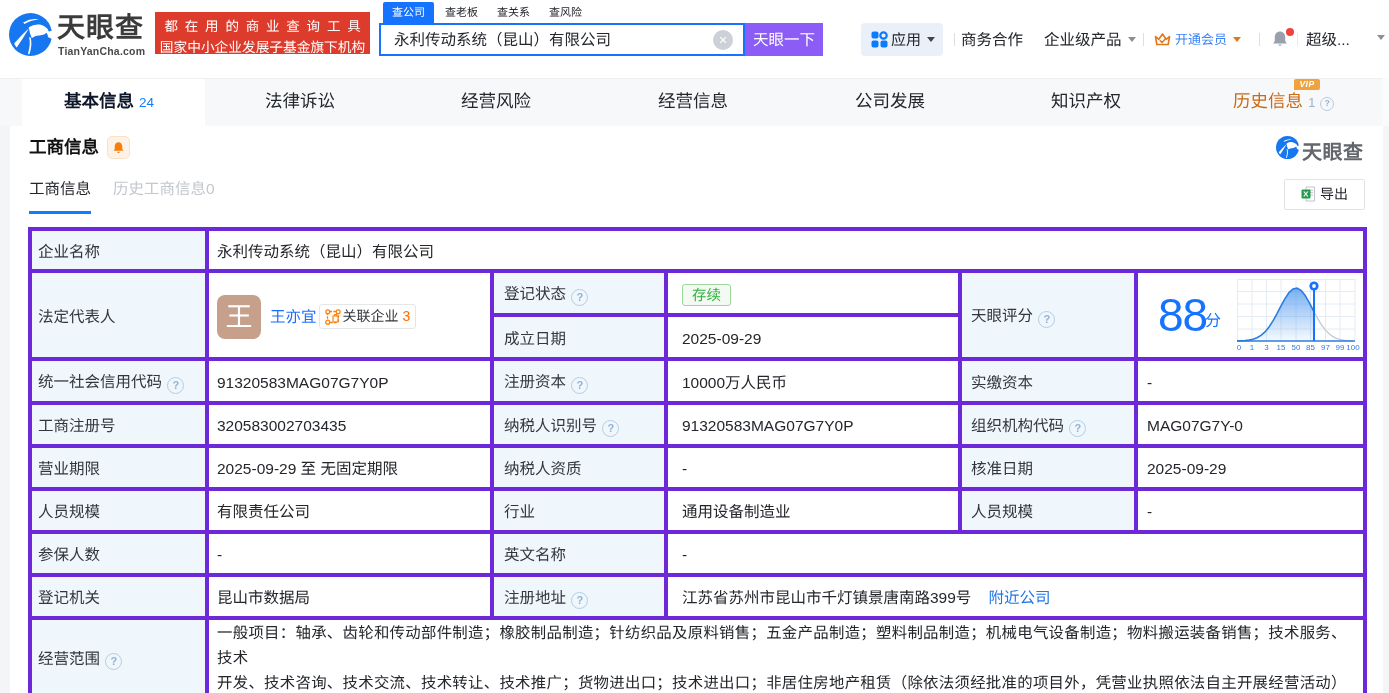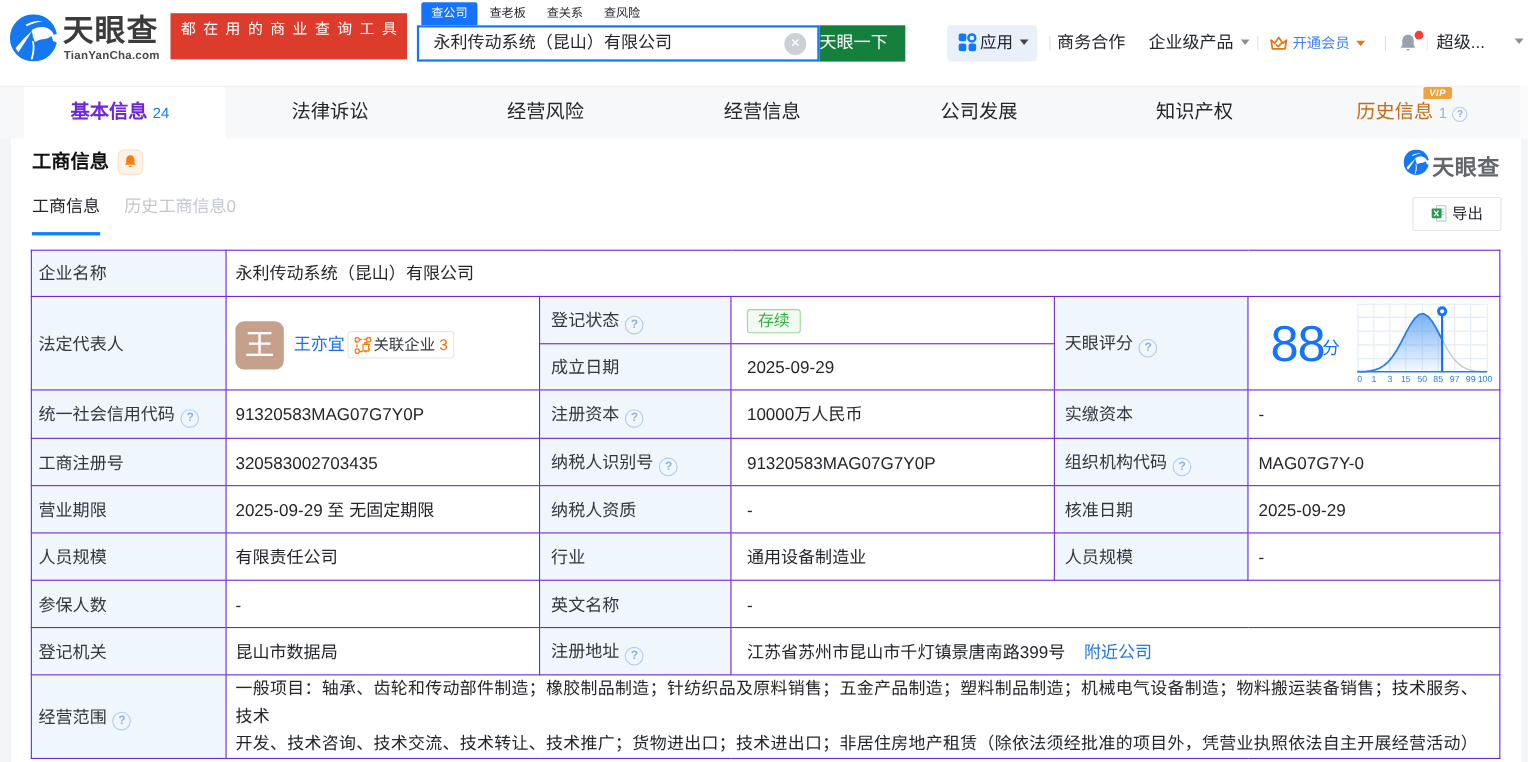--- a/index.html
+++ b/index.html
@@ -16,39 +16,39 @@
 #redbox { position:absolute; left:155px; top:12px; width:215px; height:42px; background:#dd3b2b; color:#fff; text-align:center; }
 #redbox .l1 { font-size:13.5px; letter-spacing:6.8px; margin-top:3px; padding-left:7px;}
 #redbox .l2 { font-size:13.7px; letter-spacing:0px; margin-top:1px;}
 
 
 #stabs { position:absolute; left:383px; top:2px; height:21px; white-space:nowrap;}
 .stab { display:inline-block; font-size:11px; color:#23262b; line-height:21px; vertical-align:top; margin-right:19px;}
 .stab.on { background:#1673ff; color:#fff; border-radius:2px 2px 0 0; padding:0 9px; margin-right:11px;}
 #sbox { position:absolute; left:379px; top:23px; width:366px; height:33px; border:2px solid #1673ff; background:#fff; font-size:15.5px; color:#23262b; line-height:29px; padding-left:13px; }
 #sclear { position:absolute; left:713px; top:30px; width:20px; height:20px; border-radius:50%; background:#ccd0d7; color:#fff; font-size:11px; text-align:center; line-height:20px;}
-#sbtn { position:absolute; left:745px; top:23px; width:78px; height:33px; background:#15803d; color:#fff; font-size:15.5px; line-height:33px; }
+#sbtn { position:absolute; left:745px; top:23px; width:78px; height:33px; background:#8b5cf6; color:#fff; font-size:15.5px; text-align:center; line-height:33px; }
 
 
 #appbox { position:absolute; left:861px; top:23px; width:82px; height:33px; background:#e9f0fa; border-radius:4px; font-size:15px; color:#23262b; line-height:33px;}
 #appbox svg { vertical-align:-3px; margin-left:10px; margin-right:3px;}
 .hsep { position:absolute; top:33px; width:1px; height:13px; background:#dcdfe3; }
 .hitem { position:absolute; top:31px; font-size:15.5px; color:#23262b; line-height:18px; white-space:nowrap;}
 .caret { display:inline-block; width:0; height:0; border-left:4.5px solid transparent; border-right:4.5px solid transparent; border-top:5.5px solid #444; vertical-align:middle; margin-left:6px; margin-top:-3px;}
 #vipitem { color:#3b82f6; font-weight:normal; font-size:13px;}
 #vipitem .caret { border-top-color:#e2761a; }
 #vipitem svg { vertical-align:-2.5px; margin-right:4px;}
 #bell-wrap { position:absolute; left:1271px; top:30px;}
 #belldot { position:absolute; left:1286px; top:28px; width:8px; height:8px; border-radius:50%; background:#f4403c; }
 
 
 #tabbar { position:absolute; left:0; top:78px; width:1382px; height:48px; background:#f7f8fa; border-top:1px solid #efefef;}
 .mtab { position:absolute; top:0; height:48px; line-height:44px; font-size:17.5px; color:#23262b; text-align:center; }
 #mtab-active { position:absolute; left:22px; top:0; width:183px; height:48px; background:#fff; text-align:center; line-height:44px; padding-right:9px;}
-#mtab-active b { color:#6d28d9; font-size:17.5px; font-weight:bold; }
+#mtab-active b { color:#0f172a; font-size:17.5px; font-weight:bold; }
 #mtab-active span { color:#0f7dff; font-size:13.5px; }
 #mtab-hist { color:#c96a14; }
 #mtab-hist .n1 { color:#9eb2cc; font-size:13.5px; }
 #vipbadge { position:absolute; left:1294px; top:79px; width:26px; height:11px; background:#f0a23c; border-radius:2px 2px 2px 0; color:#fff; font-size:8.5px; font-weight:bold; font-style:italic; line-height:11px; text-align:center; letter-spacing:0.5px;}
 .qmark { display:inline-block; width:17px; height:17px; border:1.5px solid #b5cce4; border-radius:50%; color:#93b3d6; font-size:11px; line-height:14px; text-align:center; vertical-align:-1.5px; font-weight:bold;}
 .qmark.sm { width:14px; height:14px; font-size:9px; line-height:11px; vertical-align:1px; border-width:1.5px;}
 
 
 #bodybg { position:absolute; left:0; top:126px; width:1389px; height:567px; background:#f4f5f7; }
 #card { position:absolute; left:10px; top:0px; width:1373px; height:567px; background:#fff;}
@@ -59,21 +59,21 @@
 #rlogo-text { position:absolute; left:1292px; top:10px; font-size:20px; font-weight:bold; color:#63676c; letter-spacing:0.5px;}
 #exportbtn { position:absolute; left:1274px; top:53px; width:81px; height:31px; border:1px solid #e3e3e3; border-radius:2px; background:#fff; font-size:14px; color:#23262b; text-align:center; line-height:29px;}
 #exportbtn svg { vertical-align:-3px; margin-right:4px;}
 #subtabs { position:absolute; left:19px; top:53.5px; }
 .subtab { display:inline-block; font-size:15.5px; line-height:18px; margin-right:22px; padding-bottom:13px; color:#23262b;}
 .subtab.on { border-bottom:3px solid #0f7dff; }
 .subtab.off { color:#c3c7ce; }
 
 
 #tbl { position:absolute; left:18px; top:101px; border-collapse:collapse; table-layout:fixed; width:1335px; }
-#tbl td { border:1px solid #6d28d9; font-size:15.5px; color:#23262b; padding:3px 8px 0 8px; vertical-align:middle; line-height:1.4;margin-left:13px;}
+#tbl td { border:4px solid #6d28d9; font-size:15.5px; color:#23262b; padding:3px 8px 0 8px; vertical-align:middle; line-height:1.4;margin-left:13px;}
 #tbl td.lb { background:#eff6fc; color:#33373d; }
 #tbl td.lb .qmark { margin-left:1px;}
 td.c1 { padding-left:6px !important; }
 td.c2 { padding-left:8px !important; }
 td.c3 { padding-left:10px !important; }
 td.c4 { padding-left:14px !important; }
 td.c5 { padding-left:9px !important; }
 td.c6 { padding-left:9px !important; }
 .green-tag { display:inline-block; height:22px; line-height:20px; padding:0 9px; color:#31b040; background:#f2faf1; border:1px solid #9fd79a; border-radius:3px; font-size:14.5px; }
 .blue { color:#2376e5; }
@@ -98,20 +98,21 @@
       <path d="M46,33 Q58,25 72,27 Q81,28.5 87.5,35 Q91,38.5 92.5,43 L102,41 L102,62 Q88,52 70,56 Q58,58.5 53.5,60 Q47.5,47 46,33 Z" fill="#fff"></path>
       <path d="M50,60 Q62,52 74,52 Q82,51.5 88,46 Q92,54 91,63 Q87,78 70,86.5 Q55,93 44,92 Q56,83 58,71 Q58,63 50,60 Z" fill="#1677f0"></path>
       <path d="M12,71 Q30,50 47,35 Q34,57 18,80 Q14,76 12,71 Z" fill="#fff"></path>
       <path d="M46.5,56 Q51,72 44,95 L47.5,96 Q55,73 50.5,57.5 Z" fill="#fff"></path>
       <path d="M33,22 Q52,11 70,15 Q52,16 36,25.5 Z" fill="#fff"></path>
     </svg>
     <div id="logo-tyc">天眼查</div>
     <div id="logo-url">TianYanCha.com</div>
     <div id="redbox">
         <div class="l1">都在用的商业查询工具</div>
+        <div class="l2">国家中小企业发展子基金旗下机构</div>
       </div>
     <div id="stabs"><span class="stab on">查公司</span><span class="stab">查老板</span><span class="stab">查关系</span><span class="stab">查风险</span></div>
     <div id="sbox">永利传动系统（昆山）有限公司</div>
     <div id="sclear">✕</div>
     <div id="sbtn">天眼一下</div>
     <div id="appbox"><svg width="17" height="17" viewBox="0 0 17 17">
           <rect x="0.5" y="0.5" width="7" height="7" rx="2" fill="#0d7bff"></rect>
           <circle cx="12.5" cy="4.5" r="3.2" fill="none" stroke="#0d7bff" stroke-width="2.2"></circle>
           <rect x="0.5" y="9.5" width="7" height="7" rx="2" fill="#0d7bff"></rect>
           <rect x="9.5" y="9.5" width="7" height="7" rx="2" fill="#0d7bff"></rect>

